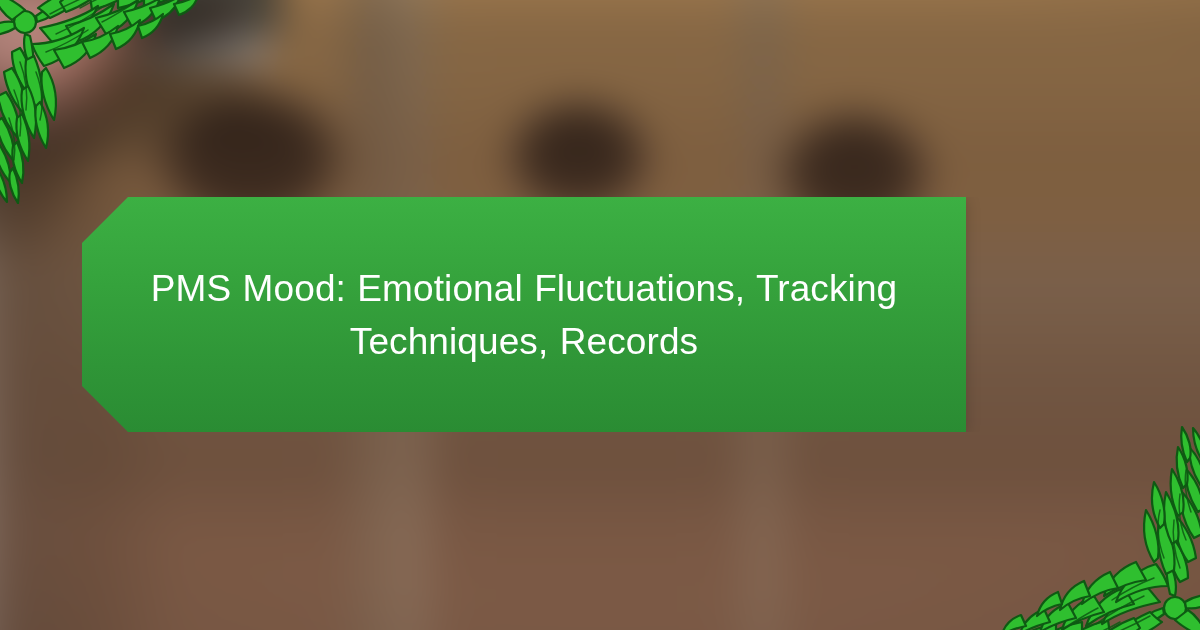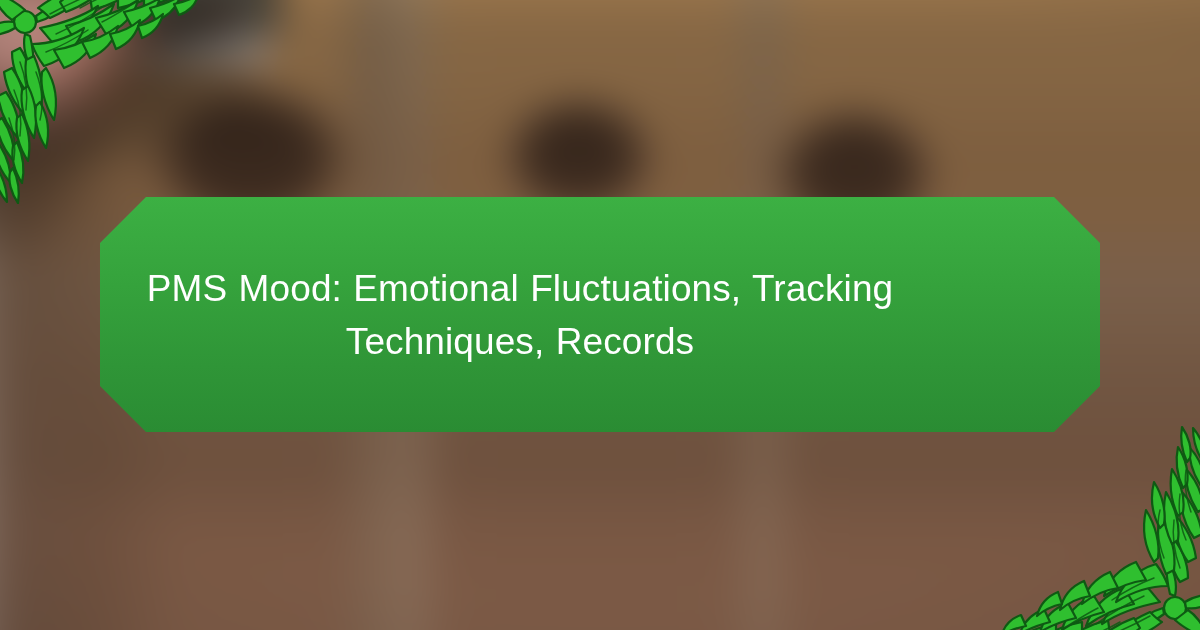--- a/index.html
+++ b/index.html
@@ -132,34 +132,35 @@
     left:200px; top:420px; width:320px; height:215px;
     background:radial-gradient(60% 55% at 50% 50%, rgba(20,16,13,.8), rgba(26,20,16,.3) 68%, rgba(26,20,16,0) 100%);
   }
   .bg-vig {
     background:radial-gradient(120% 95% at 50% 45%, rgba(0,0,0,0) 45%, rgba(0,0,0,.22) 100%);
   }
 
   
   .banner {
     position:absolute;
-    left:100px; top:197px;
-    width:1000px; height:235px;
+    left:82px; top:197px;
+    width:884px; height:235px;
     background:linear-gradient(180deg, #3cb043 0%, #35a23c 38%, #2f9537 72%, #2a8c33 100%);
     clip-path: polygon(
       46px 0,
       954px 0,
       1000px 46px,
       1000px 189px,
       954px 235px,
       46px 235px,
       0 189px,
       0 46px);
     display:flex;
     align-items:center;
+    justify-content:center;
     box-shadow:0 2px 14px rgba(0,0,0,.18);
   }
   .banner-title {
     color:#ffffff;
     font-size:37px;
     line-height:53px;
     font-weight:400;
     text-align:center;
     max-width:840px;
     letter-spacing:.1px;

